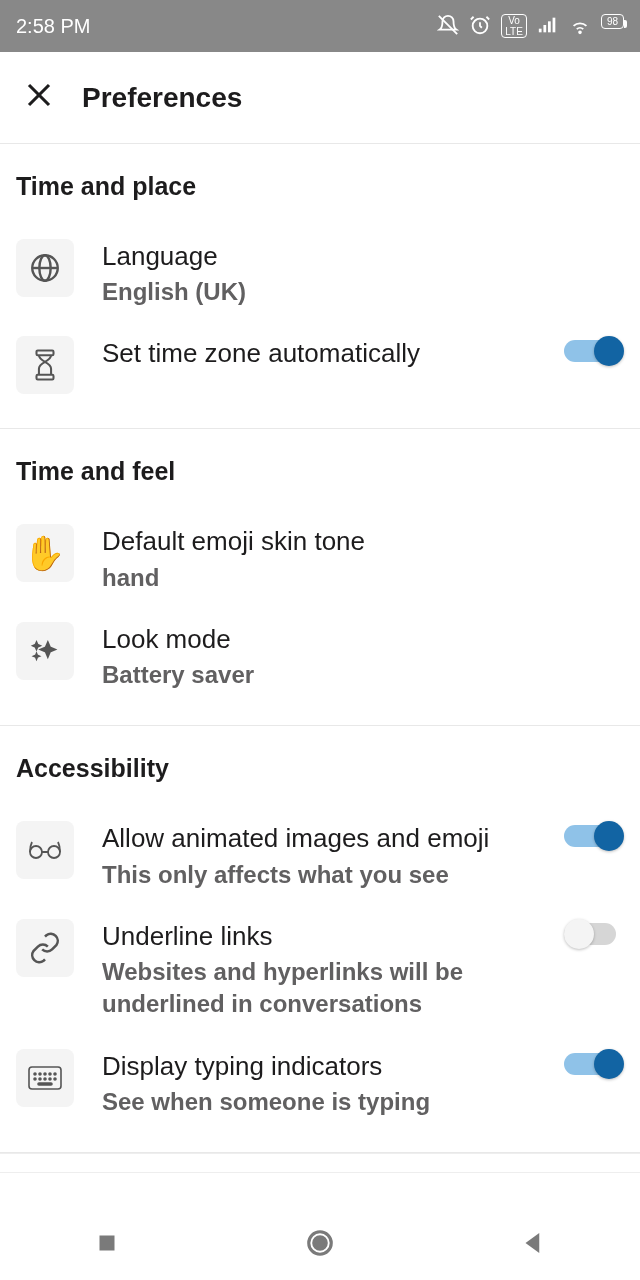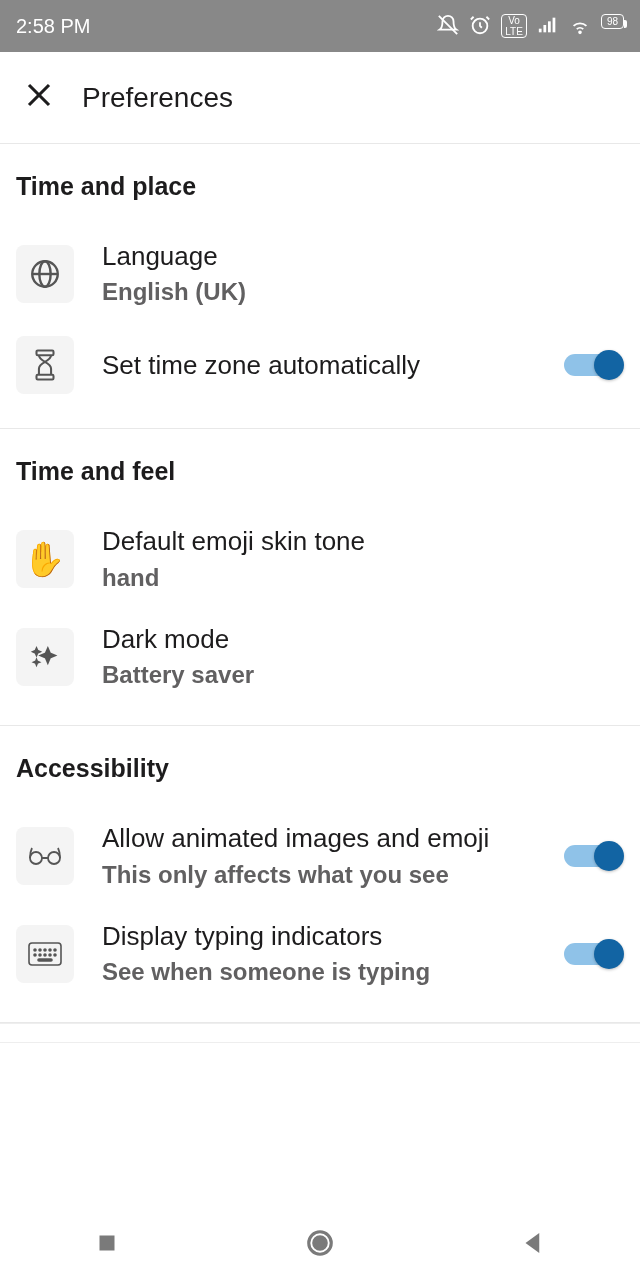--- a/index.html
+++ b/index.html
@@ -38,27 +38,27 @@
     width: 3px; height: 8px; background: #fff; border-radius: 0 2px 2px 0;
   }
 
   .header {
     display: flex; align-items: center;
     padding: 28px 24px;
     gap: 28px;
     border-bottom: 1px solid #e8e8e8;
   }
   .header .close { font-size: 34px; line-height: 1; }
-  .header-title { font-size: 28px; font-weight: 400; color: #1d1c1d; }
+  .header-title { font-size: 28px; font-weight: 700; color: #1d1c1d; }
 
   .section { padding: 28px 16px 10px; }
   .section-title { font-size: 25px; font-weight: 700; color: #1d1c1d; margin-bottom: 24px; }
 
   .row {
-    display: flex; align-items: center;
+    display: flex; 
     padding: 14px 0;
     gap: 28px;
   }
   .icon-box {
     width: 58px; height: 58px;
     background: #f4f4f4;
     border-radius: 8px;
     display: flex; align-items: center; justify-content: center;
     flex-shrink: 0;
     font-size: 34px; color: #555;
@@ -183,21 +183,21 @@
     </div>
   </div>
 
   <div class="row">
     <div class="icon-box">
       <svg width="34" height="34" viewBox="0 0 24 24" fill="none" stroke="#555" stroke-width="1.4">
           <path d="M14 6l1.5 3.5L19 11l-3.5 1.5L14 16l-1.5-3.5L9 11l3.5-1.5zM6 6l.7 1.6L8.3 8.3 6.7 9 6 10.6 5.3 9 3.7 8.3 5.3 7.6zM6 14l.5 1.2 1.2.5-1.2.5L6 17.4l-.5-1.2-1.2-.5 1.2-.5z" fill="#555"></path>
         </svg>
     </div>
     <div class="row-text">
-      <div class="row-title">Dark mode</div>
+      <div class="row-title">Look mode</div>
       <div class="row-sub">Battery saver</div>
     </div>
   </div>
 </div>
 <div class="divider"></div>
 
 <div class="section">
   <div class="section-title">Accessibility</div>
 
   <div class="row">
@@ -211,20 +211,35 @@
     <div class="row-text">
       <div class="row-title">Allow animated images and emoji</div>
       <div class="row-sub">This only affects what you see</div>
     </div>
     <div class="toggle on">
       <div class="toggle-track"></div>
         <div class="toggle-thumb"></div>
     </div>
   </div>
 
+  <div class="row">
+    <div class="icon-box">
+      <svg width="34" height="34" viewBox="0 0 24 24" fill="none" stroke="#555" stroke-width="1.8">
+          <path d="M10 13a5 5 0 007 0l3-3a5 5 0 00-7-7l-1 1M14 11a5 5 0 00-7 0l-3 3a5 5 0 007 7l1-1"></path>
+        </svg>
+    </div>
+    <div class="row-text">
+      <div class="row-title">Underline links</div>
+      <div class="row-sub">Websites and hyperlinks will be underlined in conversations</div>
+    </div>
+    <div class="toggle off">
+      <div class="toggle-track"></div>
+        <div class="toggle-thumb"></div>
+    </div>
+  </div>
 
   <div class="row">
     <div class="icon-box">
       <svg width="36" height="26" viewBox="0 0 36 26" fill="none" stroke="#555" stroke-width="1.6">
           <rect x="2" y="2" width="32" height="22" rx="3"></rect>
           <circle cx="8" cy="9" r="1" fill="#555"></circle>
           <circle cx="13" cy="9" r="1" fill="#555"></circle>
           <circle cx="18" cy="9" r="1" fill="#555"></circle>
           <circle cx="23" cy="9" r="1" fill="#555"></circle>
           <circle cx="28" cy="9" r="1" fill="#555"></circle>

